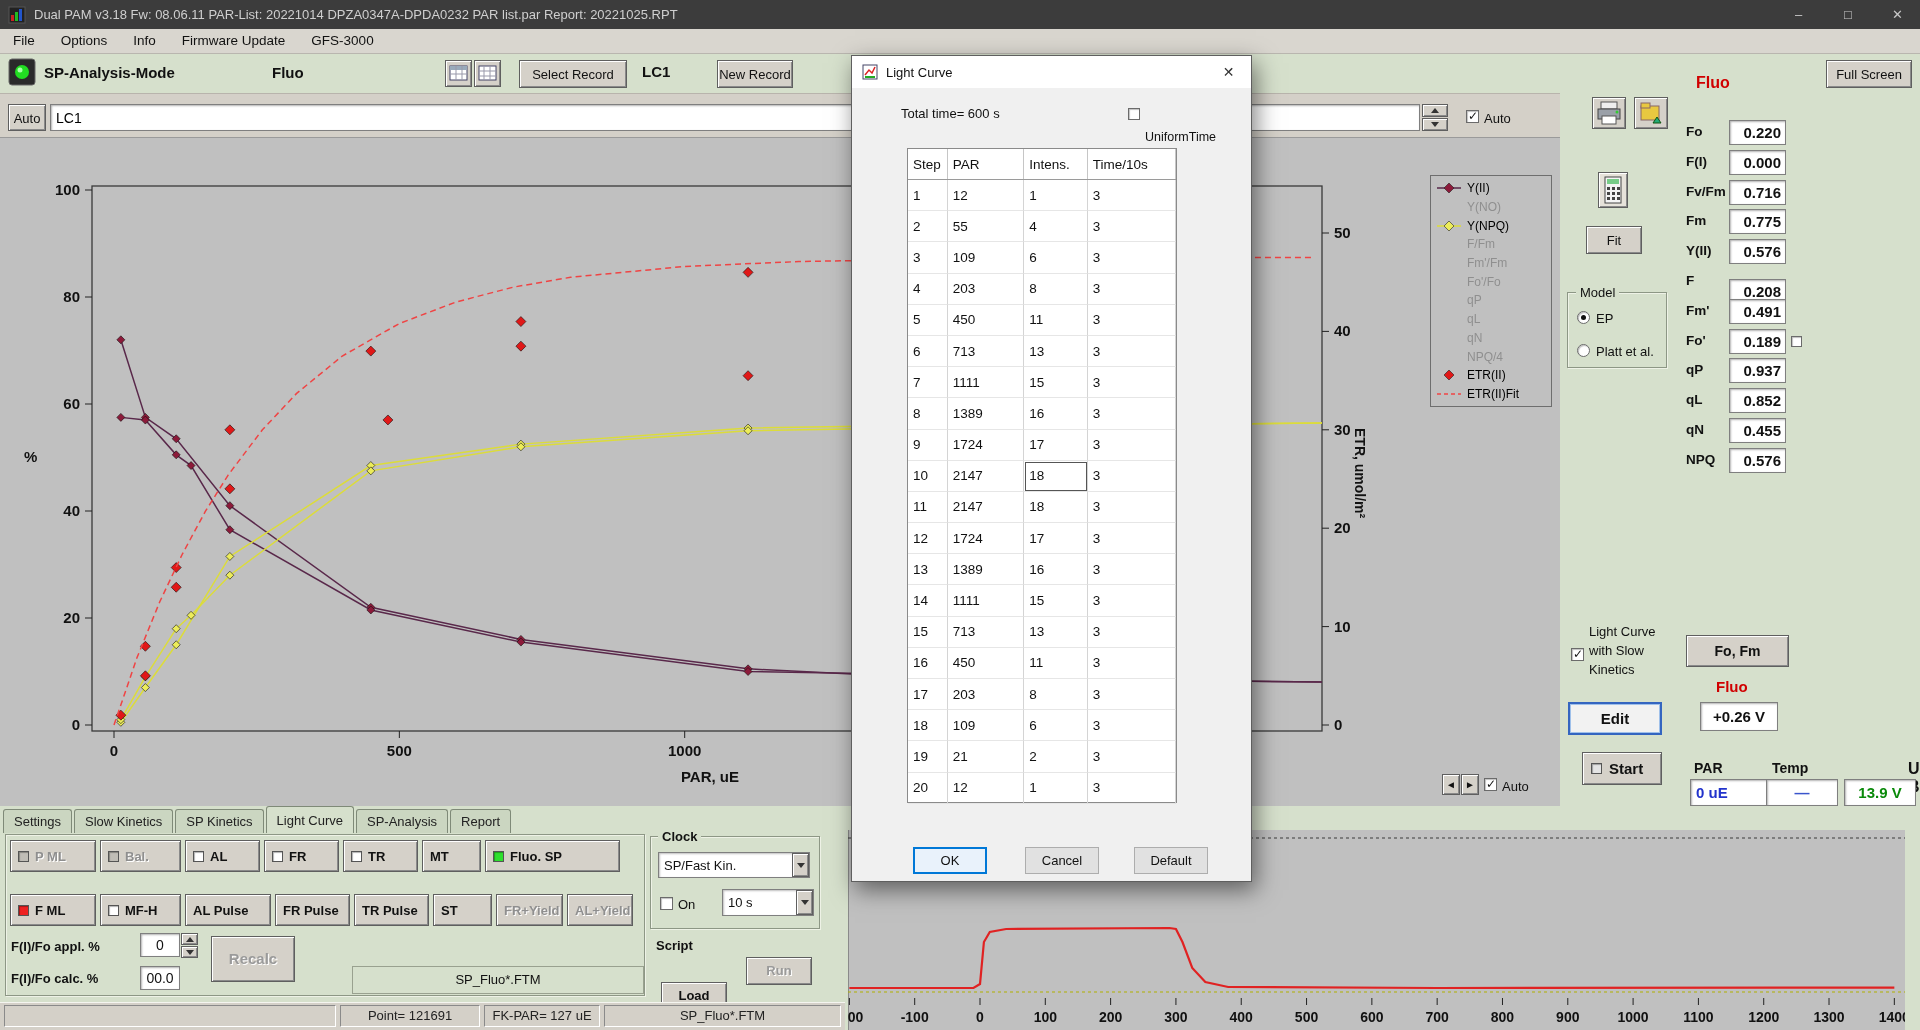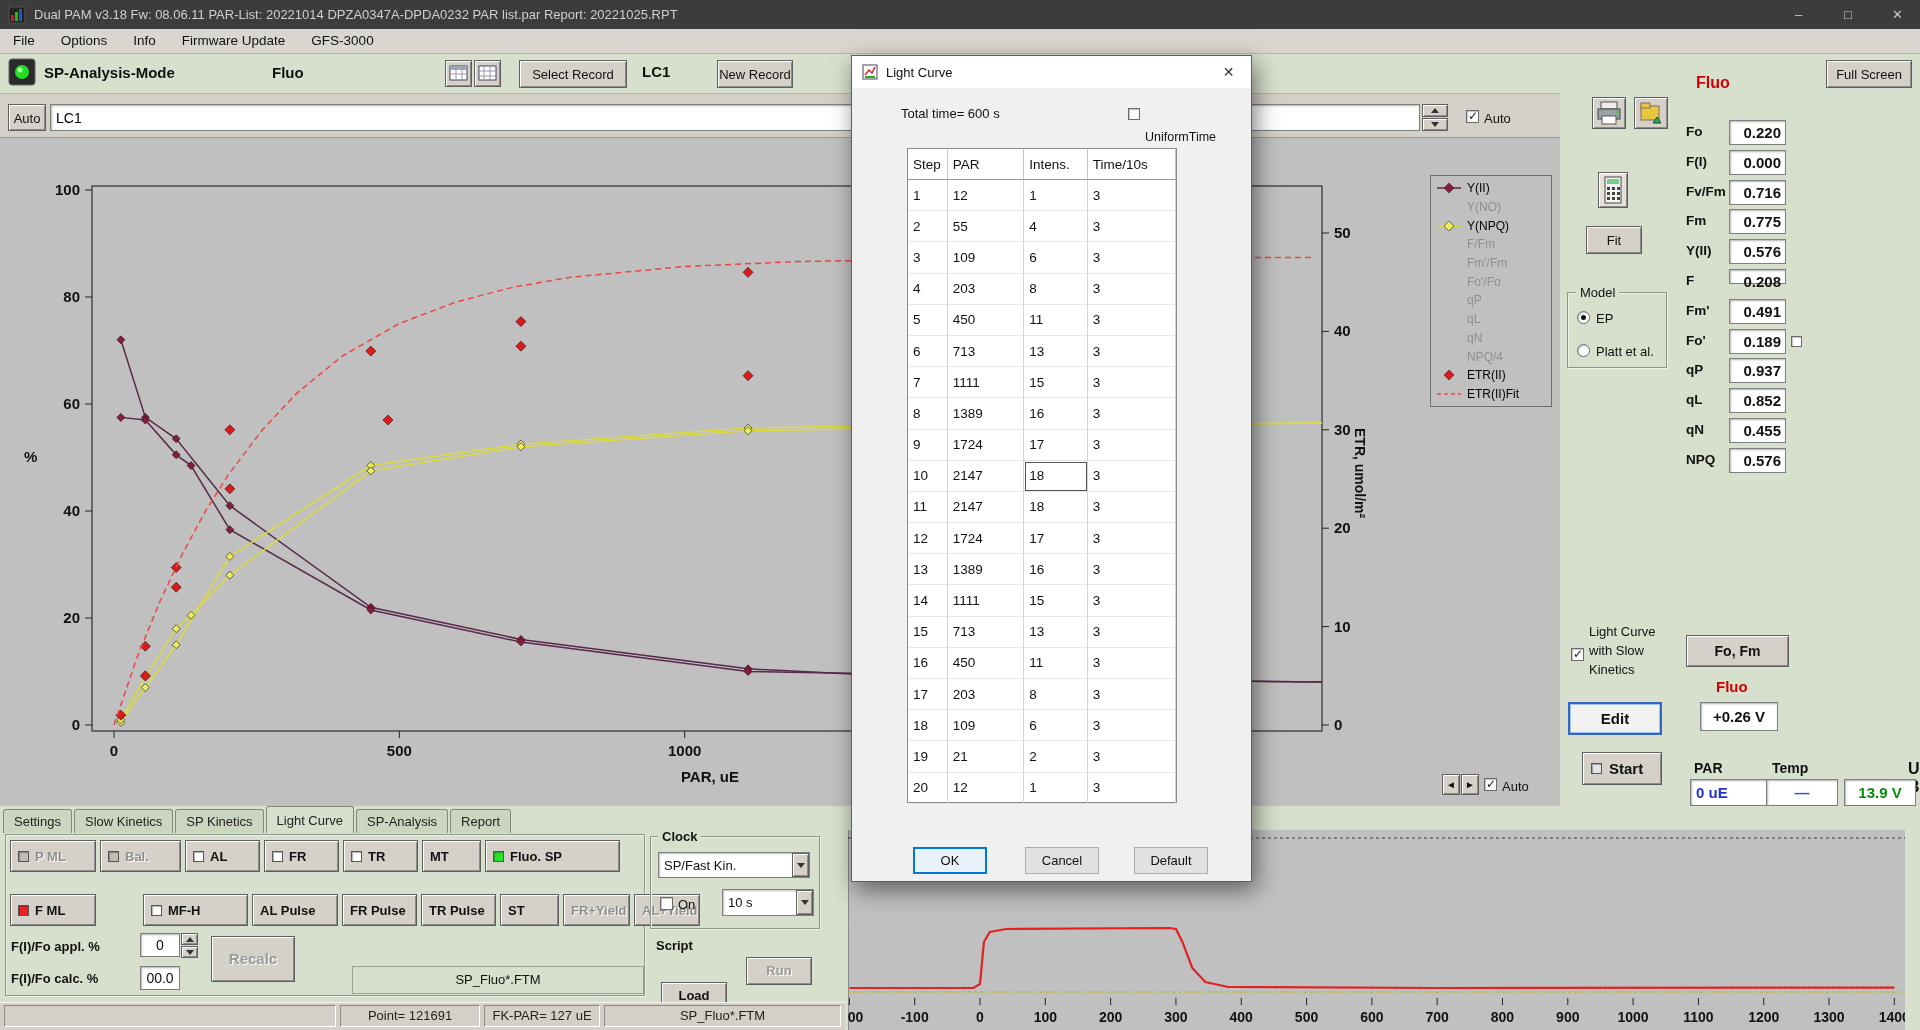--- a/index.html
+++ b/index.html
@@ -357,21 +357,21 @@
     <div class="fluo-box abs sunken" style="left:1729px;top:120px;width:57px;height:25px;">0.220</div>
     <div class="fluo-label abs" style="left:1686px;top:153.8px;">F(I)</div>
     <div class="fluo-box abs sunken" style="left:1729px;top:149.8px;width:57px;height:25px;">0.000</div>
     <div class="fluo-label abs" style="left:1686px;top:183.6px;">Fv/Fm</div>
     <div class="fluo-box abs sunken" style="left:1729px;top:179.6px;width:57px;height:25px;">0.716</div>
     <div class="fluo-label abs" style="left:1686px;top:213.4px;">Fm</div>
     <div class="fluo-box abs sunken" style="left:1729px;top:209.4px;width:57px;height:25px;">0.775</div>
     <div class="fluo-label abs" style="left:1686px;top:243.2px;">Y(II)</div>
     <div class="fluo-box abs sunken" style="left:1729px;top:239.2px;width:57px;height:25px;">0.576</div>
     <div class="fluo-label abs" style="left:1686px;top:273px;">F</div>
-    <div class="fluo-box abs sunken" style="left:1729px;top:269px;width:57px;height:15px;">0.208</div>
+    <div class="fluo-box abs sunken" style="left:1729px;top:279px;width:57px;height:21px;">0.208</div>
     <div class="fluo-label abs" style="left:1686px;top:302.8px;">Fm'</div>
     <div class="fluo-box abs sunken" style="left:1729px;top:298.8px;width:57px;height:25px;">0.491</div>
     <div class="fluo-label abs" style="left:1686px;top:332.6px;">Fo'</div>
     <div class="fluo-box abs sunken" style="left:1729px;top:328.6px;width:57px;height:25px;">0.189</div>
     <div class="cb cb11 abs" style="left:1791px;top:335.6px;"></div>
     <div class="fluo-label abs" style="left:1686px;top:362.4px;">qP</div>
     <div class="fluo-box abs sunken" style="left:1729px;top:358.4px;width:57px;height:25px;">0.937</div>
     <div class="fluo-label abs" style="left:1686px;top:392.2px;">qL</div>
     <div class="fluo-box abs sunken" style="left:1729px;top:388.2px;width:57px;height:25px;">0.852</div>
     <div class="fluo-label abs" style="left:1686px;top:422px;">qN</div>
@@ -428,21 +428,21 @@
     <div class="panel-btn raised" style="width:135px;">
       <span class="indicator" style="background:#2ee02e;"></span>
       <span>Fluo. SP</span>
     </div>
   </div>
 <div id="btnrow2" class="btnrow abs" style="left:10px;top:894px;">
     <div class="panel-btn raised" style="width:86px;">
       <span class="indicator" style="background:#ee2222;"></span>
       <span>F ML</span>
     </div>
-    <div class="panel-btn raised" style="width:105px;margin-left:43px;">
+    <div class="panel-btn raised" style="width:81px;">
       <span class="indicator" style="background:#ffffff;"></span>
       <span>MF-H</span>
     </div>
     <div class="panel-btn raised" style="width:86px;">
       <span>AL Pulse</span>
     </div>
     <div class="panel-btn raised" style="width:75px;">
       <span>FR Pulse</span>
     </div>
     <div class="panel-btn raised" style="width:75px;">

